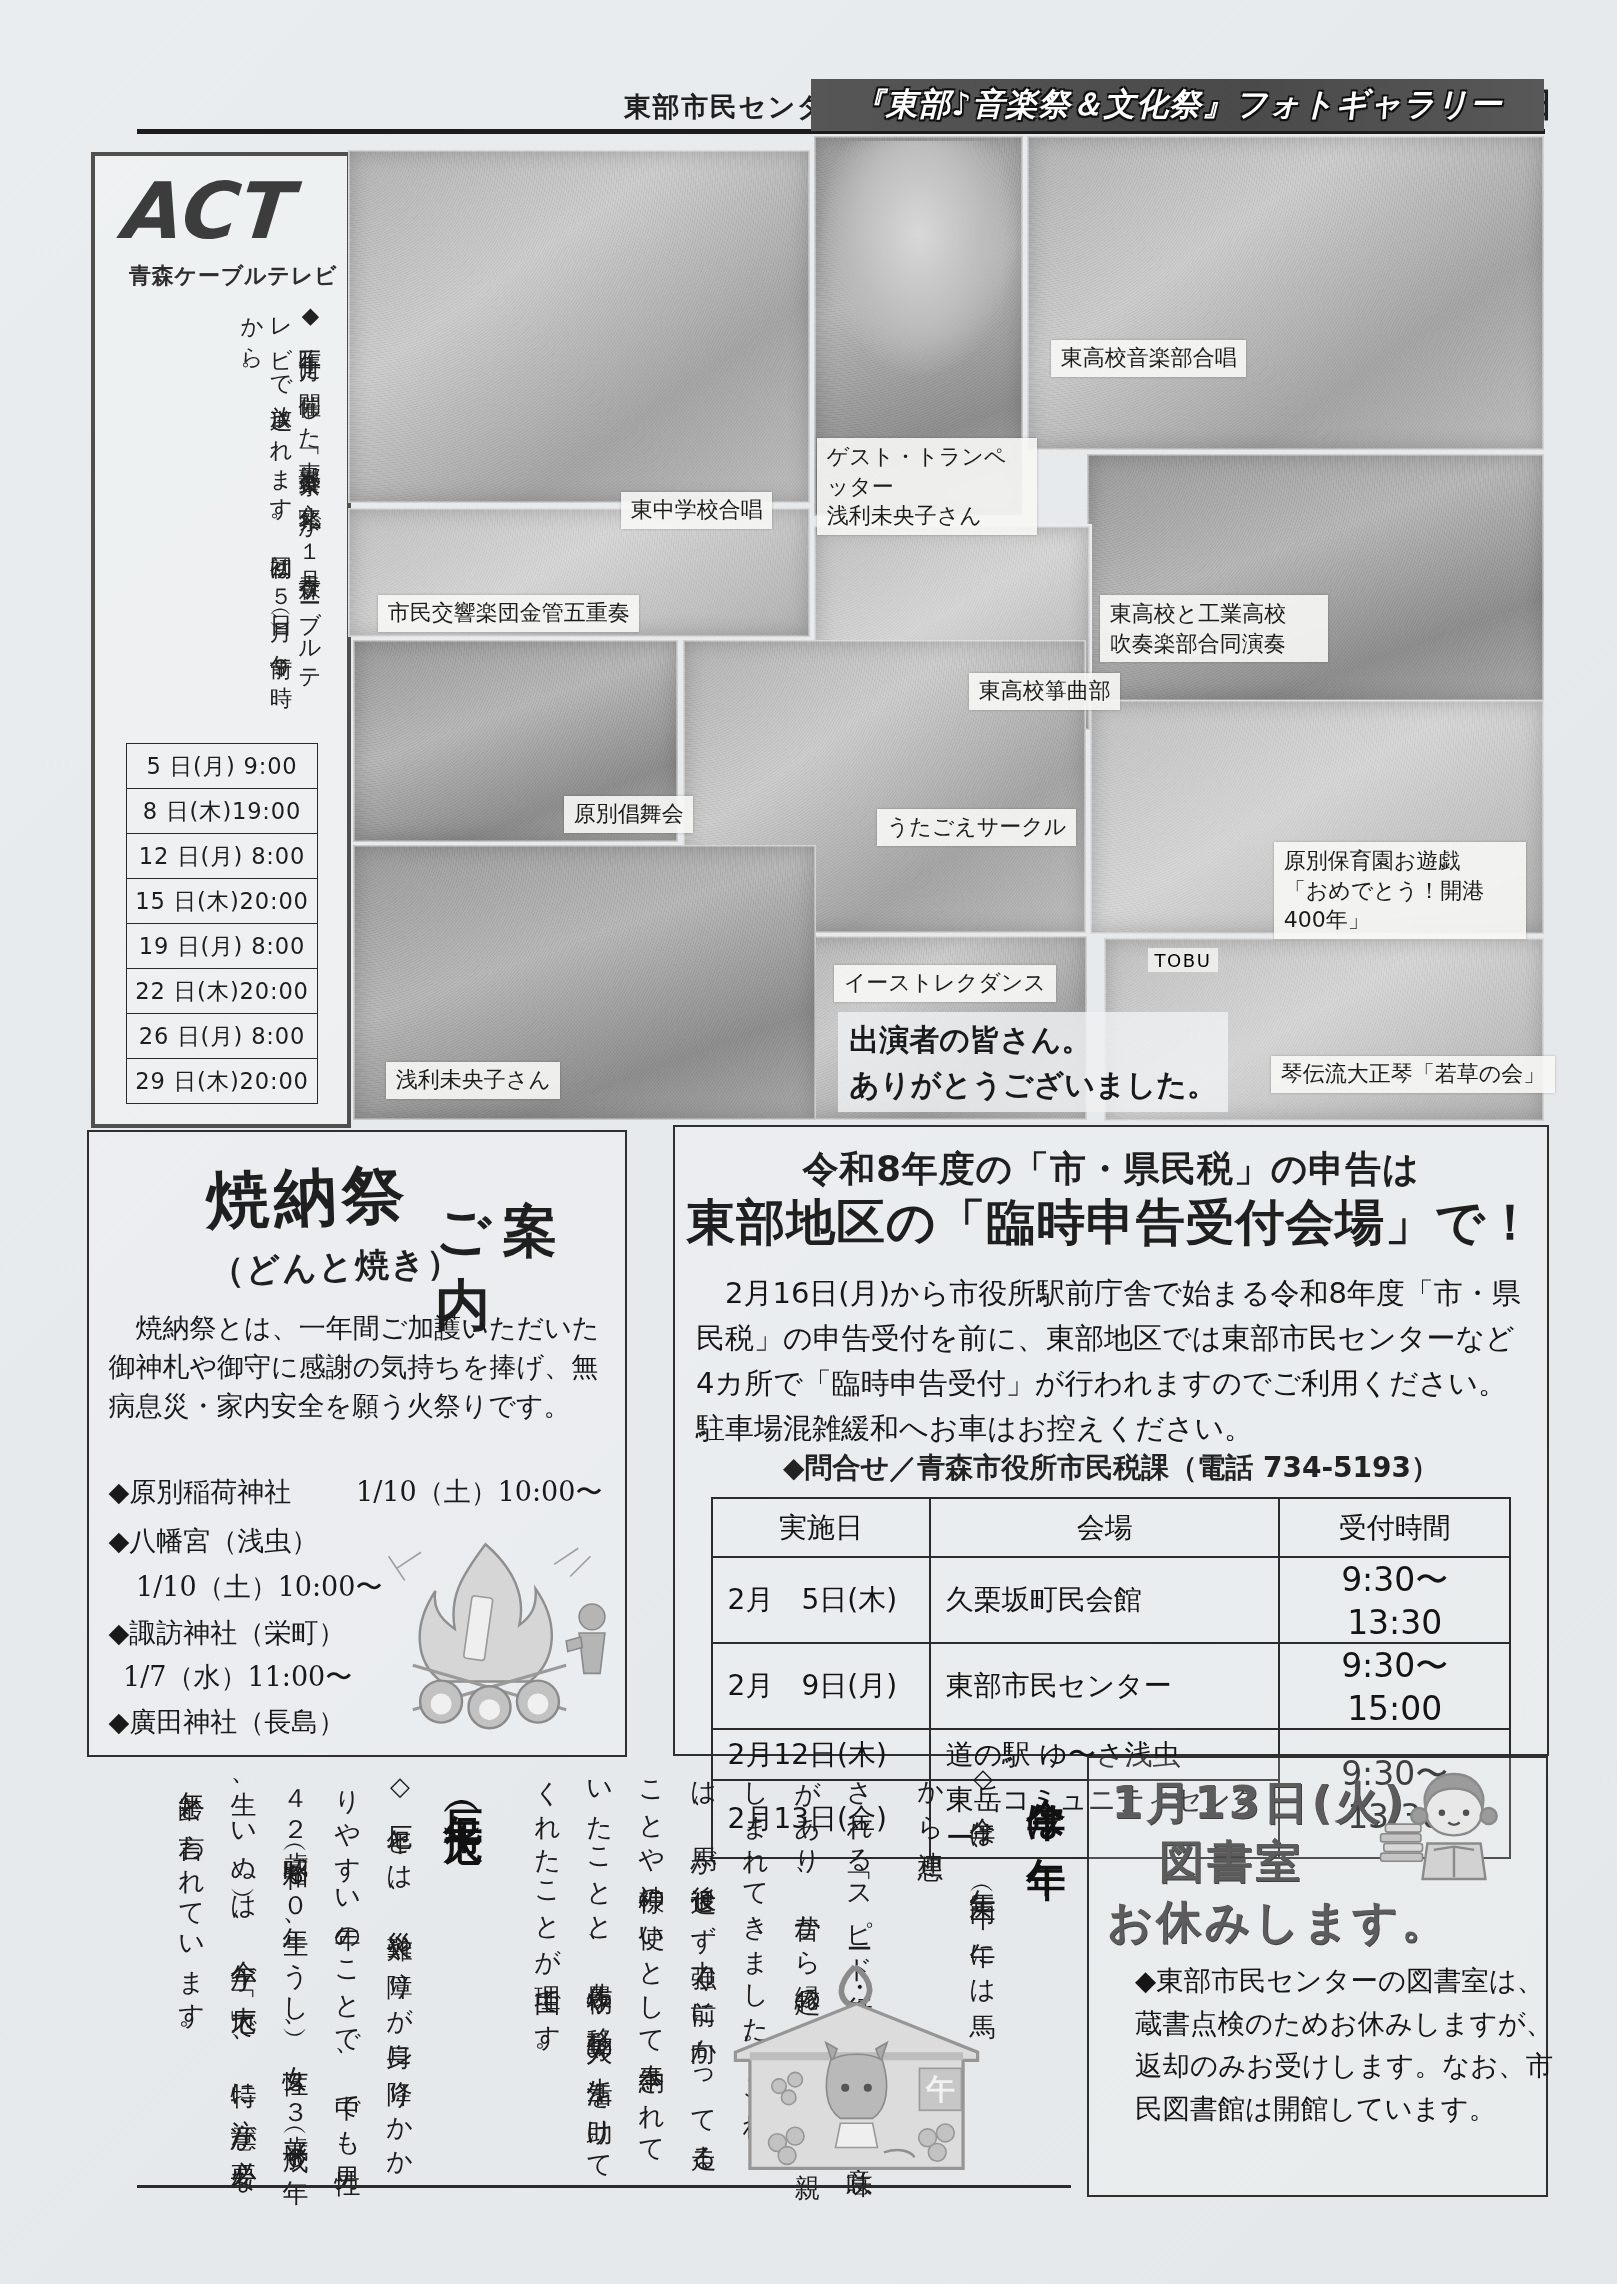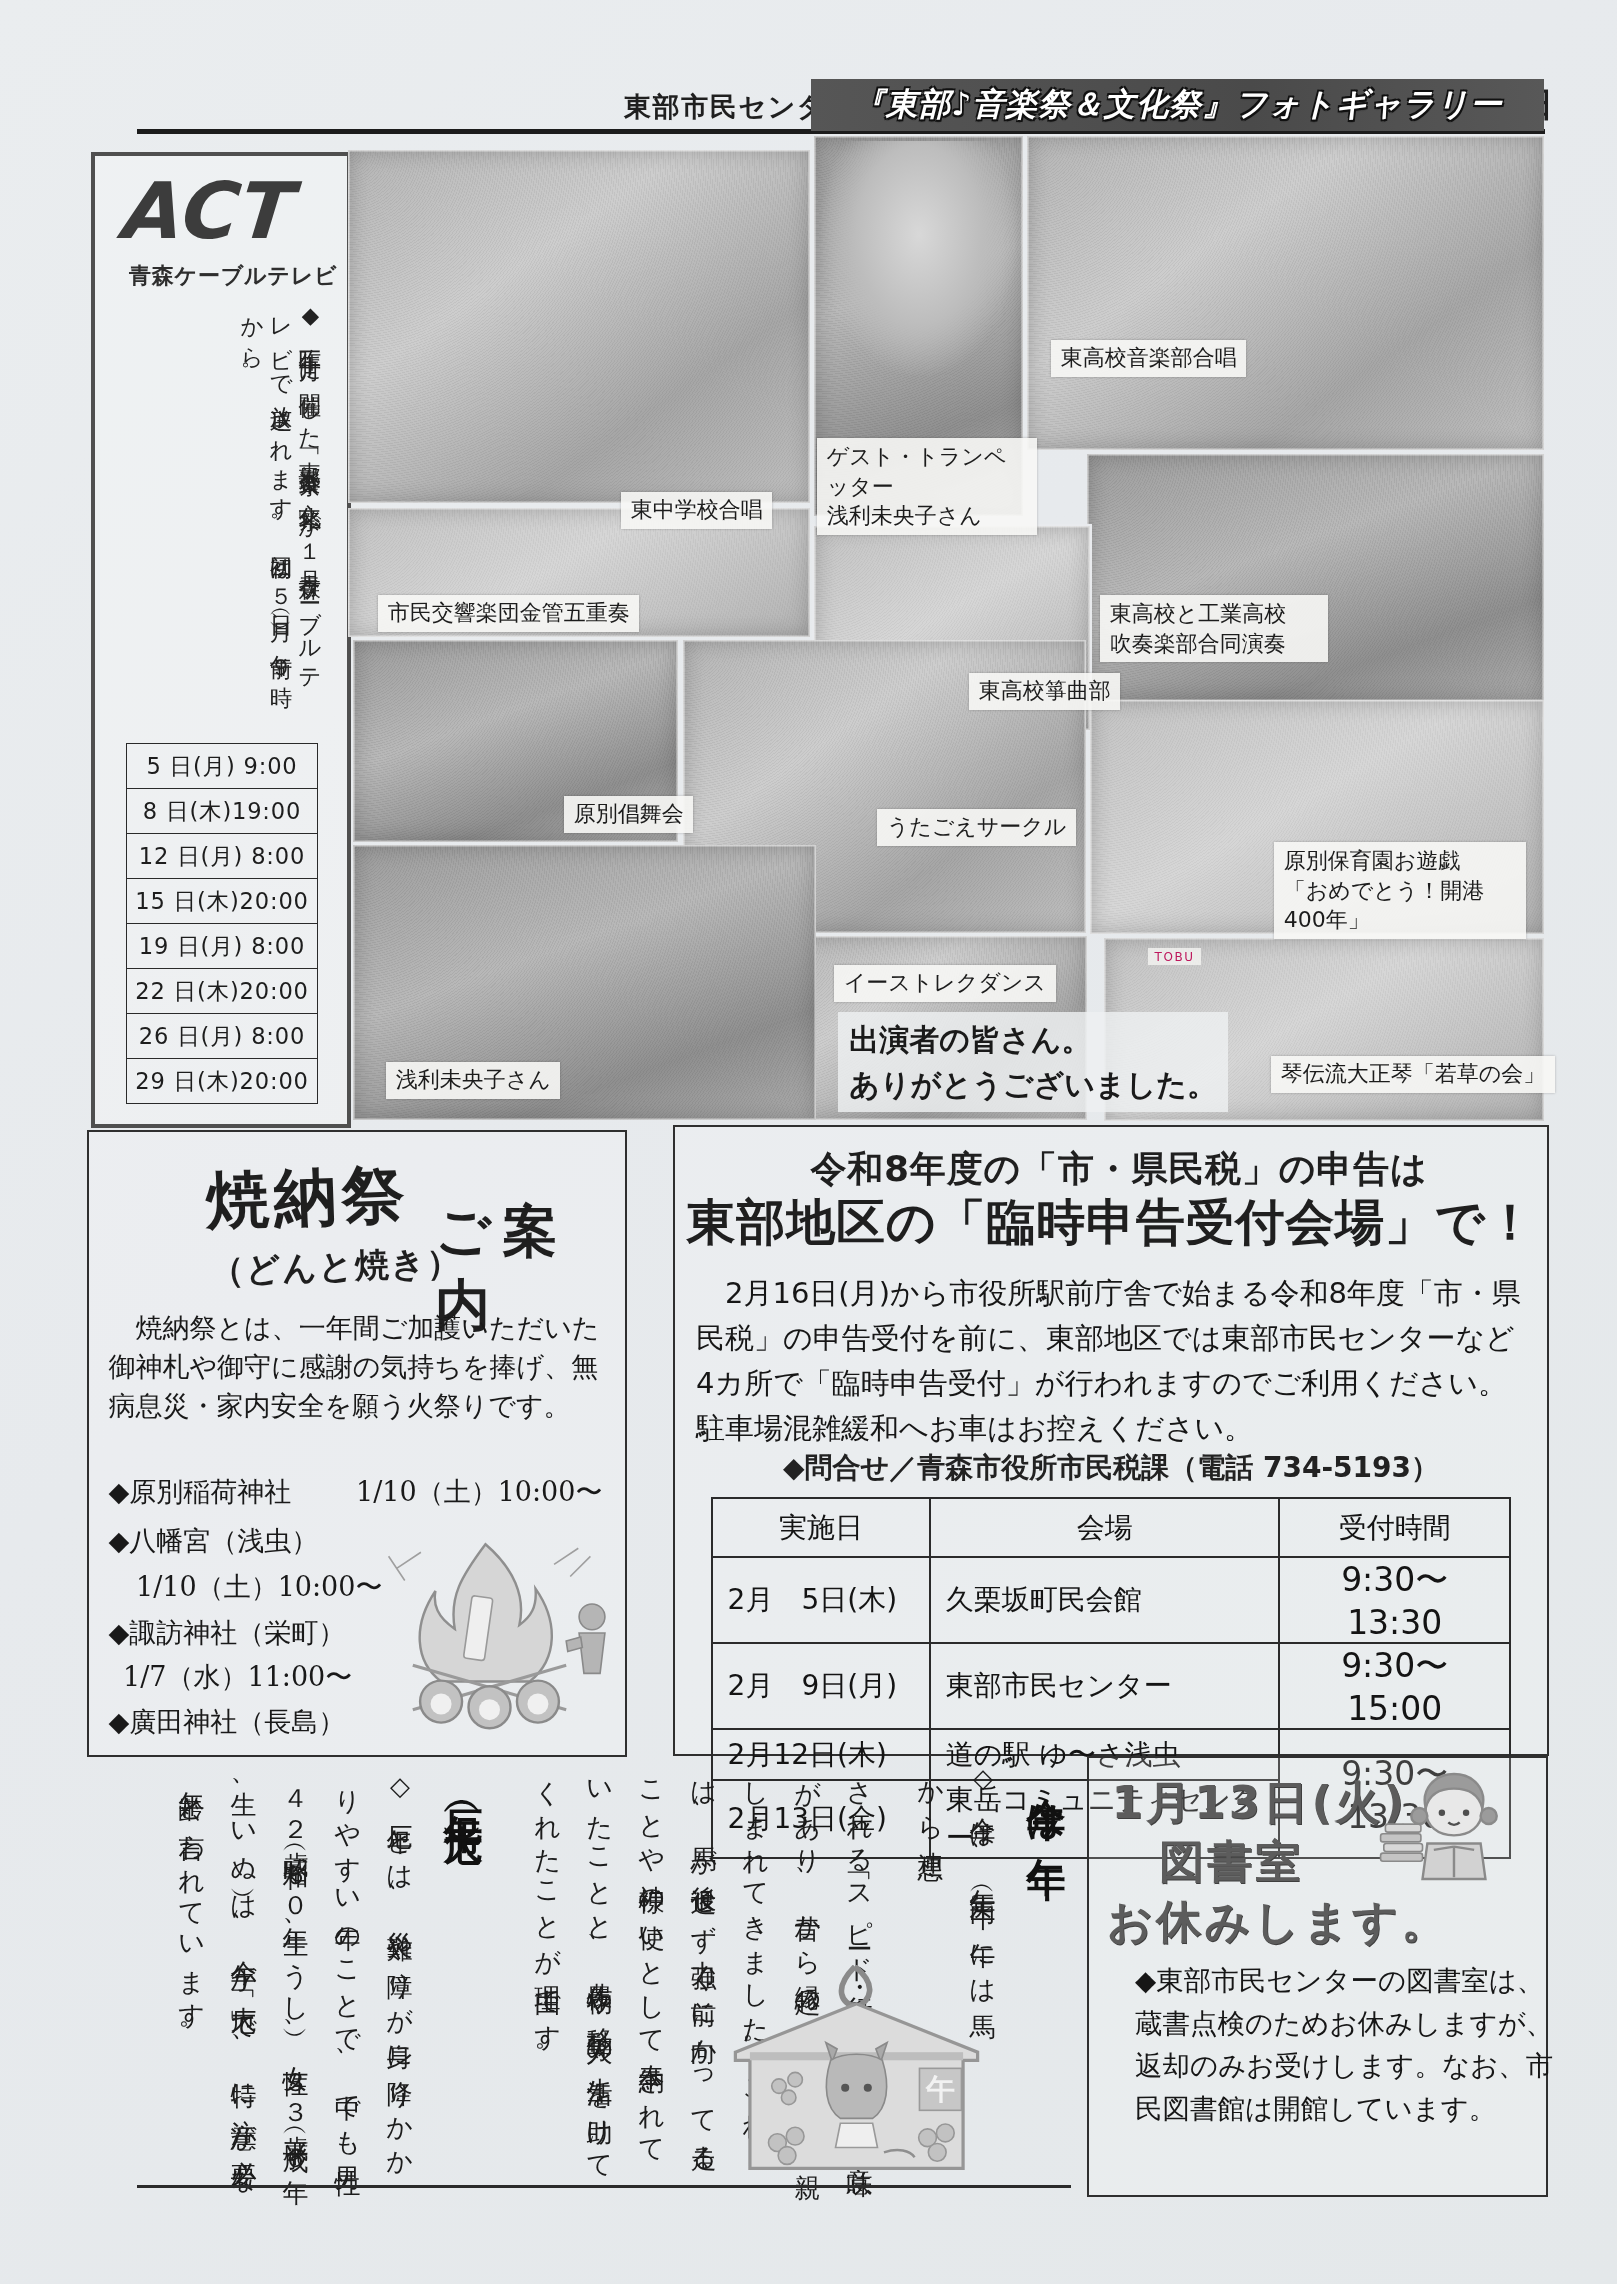--- a/index.html
+++ b/index.html
@@ -41,31 +41,31 @@
   .photo.light{background-image:
       repeating-radial-gradient(circle at 0.8px 0.8px, rgba(0,0,0,0.04) 0 0.8px, transparent 0.8px 2.4px),
       linear-gradient(150deg,#c3c3c3,#d6d6d6 45%,#b2b2b2);}
   .oval{background:radial-gradient(ellipse at 50% 40%,#d8d8d8 0%,#bdbdbd 45%,transparent 72%);}
   .cap{
     background:rgba(247,247,245,0.9);color:#1c1c1c;font-size:22px;
     padding:4px 9.7px;white-space:nowrap;line-height:1.3;box-shadow:0 0 2.4px rgba(0,0,0,0.25);
   }
   .cap.two{white-space:normal;line-height:1.35;}
   .thanks{font-size:30px;font-weight:bold;color:#1a1a1a;line-height:1.5;background:rgba(238,240,241,0.82);padding:4.9px 11.3px;}
-  .minicap{background:rgba(245,245,243,0.8);color:#be185d;font-size:12px;padding:1.6px 6.5px;letter-spacing:1.6px;}
+  .minicap{background:rgba(245,245,243,0.8);color:#000000;font-size:18px;padding:1.6px 6.5px;letter-spacing:1.6px;}
   
   .box-thin{border:2.4px solid #2f2f2f;background:rgba(255,255,255,0.18);}
   .serif{font-family:"DejaVu Serif","Liberation Serif",serif;}
   .bon-title{font-size:63px;font-weight:bold;letter-spacing:4.9px;transform:rotate(-2deg);}
   .bon-sub{font-size:34px;font-weight:bold;letter-spacing:1.6px;transform:rotate(-2deg);}
   .bon-annai{font-size:55px;font-weight:bold;letter-spacing:11.3px;}
   .bon-body{font-size:27px;line-height:1.45;color:#191919;}
   .bon-item{font-size:27px;line-height:1.0;color:#191919;white-space:nowrap;}
   
-  .tax-t1{font-size:36px;font-weight:900;letter-spacing:0.8px;text-align:center;padding-left:8px;}
+  .tax-t1{font-size:36px;font-weight:900;letter-spacing:0.8px;text-align:center;}
   .tax-t2{font-size:49px;font-weight:900;letter-spacing:0.8px;text-align:center;}
   .tax-body{font-size:29px;line-height:1.55;color:#161616;}
   .tax-contact{font-size:28px;font-weight:bold;text-align:center;}
   .taxtbl{border-collapse:collapse;}
   .taxtbl th,.taxtbl td{border:2.4px solid #2b2b2b;font-size:28px;font-weight:normal;color:#141414;padding:0 14.6px;}
   .taxtbl th{text-align:center;}
   .taxtbl td.time{font-size:33px;text-align:center;}
   
   .art-title{font-size:39px;font-weight:bold;letter-spacing:4.9px;color:#111;}
   .art-body{font-size:26px;line-height:2.0;letter-spacing:4px;color:#1c1c1c;}

